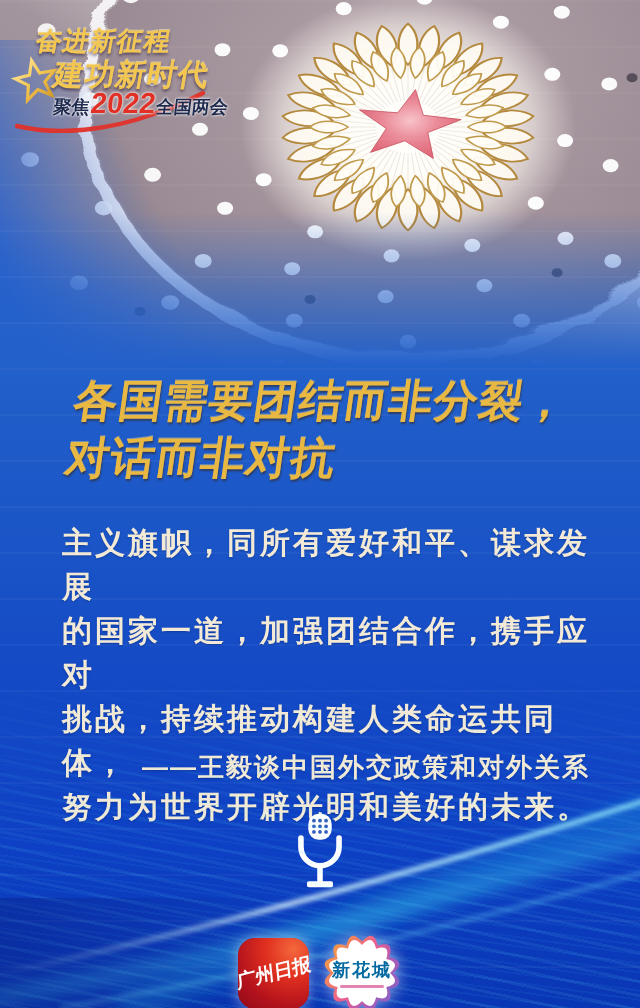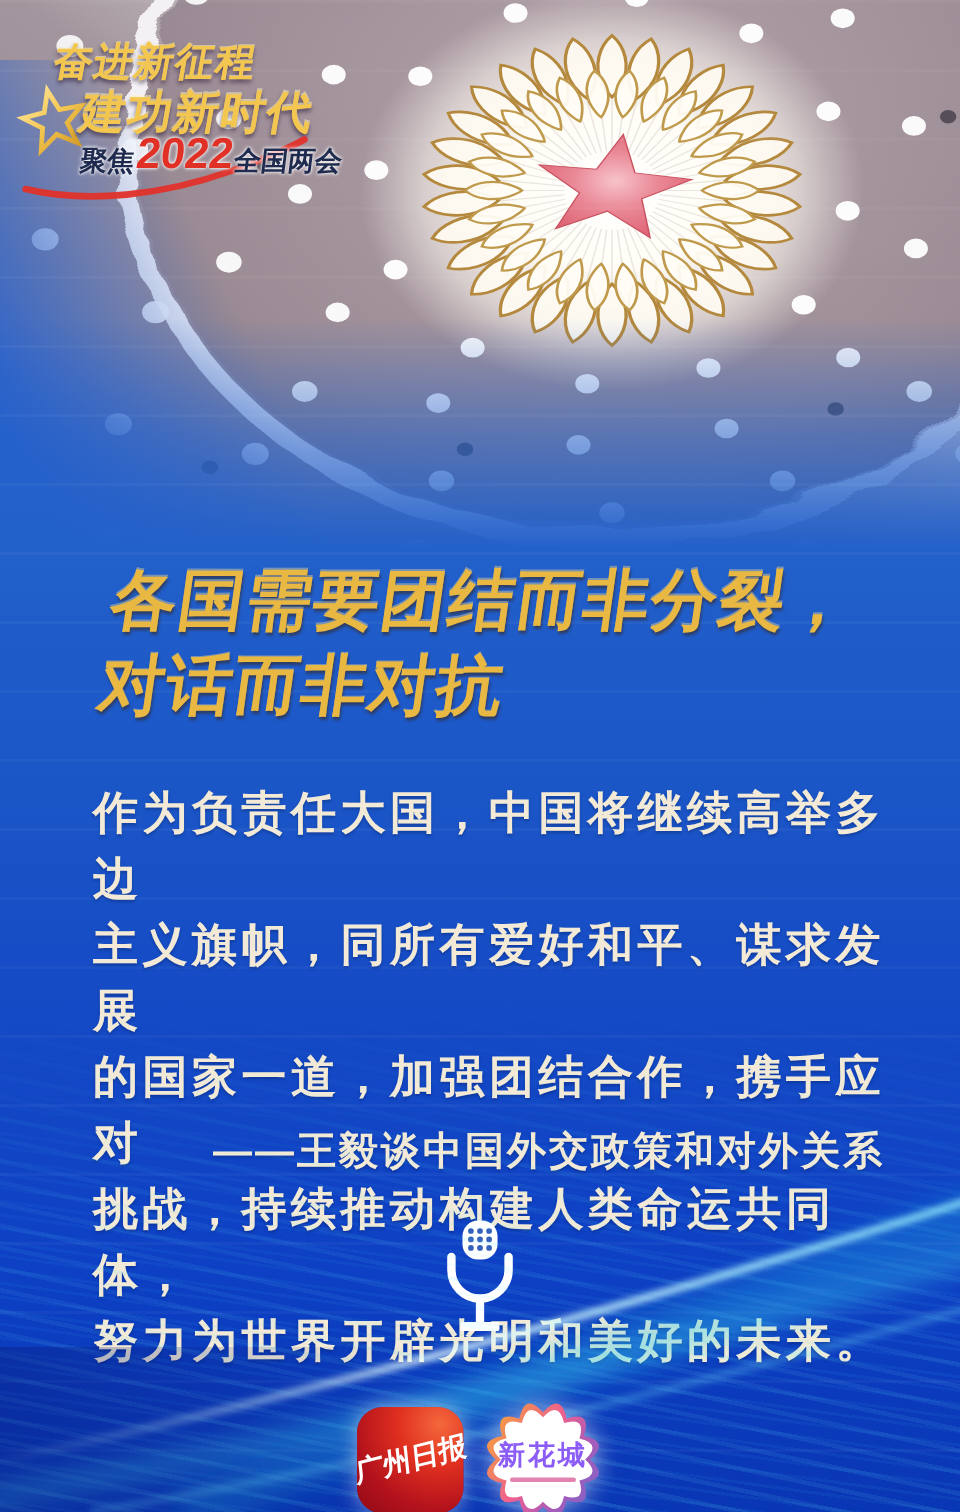--- a/index.html
+++ b/index.html
@@ -64,21 +64,21 @@
   .gz-logo{width:71px;height:71px;border-radius:17px;position:relative;
       background:radial-gradient(circle at 78% 16%,#f4683c 0%,#e03020 34%,#b3121c 70%,#8f0a16 100%);
       box-shadow:0 0 14px rgba(255,255,255,0.5);display:flex;align-items:center;justify-content:center;}
   .gz-logo span{color:#fff;font-size:19px;font-weight:700;white-space:nowrap;
       font-family:"Liberation Serif","DejaVu Serif",serif;
       transform:rotate(-14deg) skewX(-8deg);letter-spacing:0;}
   .seal{position:relative;width:80px;height:80px;display:flex;align-items:center;
         justify-content:center;filter:drop-shadow(0 0 8px rgba(255,255,255,0.55));}
   .seal svg{position:absolute;inset:0;}
   .seal-inner{position:relative;display:flex;flex-direction:column;align-items:center;}
-  .seal-inner span{color:#8b5cf6;font-weight:900;font-size:18px;letter-spacing:2px;
+  .seal-inner span{color:#0369a1;font-weight:900;font-size:18px;letter-spacing:2px;
         white-space:nowrap;}
   .seal-tag{width:44px;height:3px;border-radius:2px;margin-top:3px;
         background:rgba(216,90,150,0.75);}
 </style>
 </head>
 <body>
 
 <div class="layer photo">
   <svg width="640" height="375" viewBox="0 0 640 375">
     <defs>
@@ -364,21 +364,20 @@
       <span class="navy">全国两会</span>
   </div>
 </div>
 
 <div class="headline">
   <div>各国需要团结而非分裂，</div>
   <div>对话而非对抗</div>
 </div>
 
 <div class="body-text">
-  <div>作为负责任大国，中国将继续高举多边</div>
   <div>主义旗帜，同所有爱好和平、谋求发展</div>
   <div>的国家一道，加强团结合作，携手应对</div>
   <div>挑战，持续推动构建人类命运共同体，</div>
   <div>努力为世界开辟光明和美好的未来。</div>
 </div>
 <div class="attribution">——王毅谈中国外交政策和对外关系</div>
 
 <div class="mic">
   <svg width="52" height="97" viewBox="0 0 60 112">
     <rect x="16.5" y="2" width="27" height="30" rx="12" fill="#ffffff"></rect>

